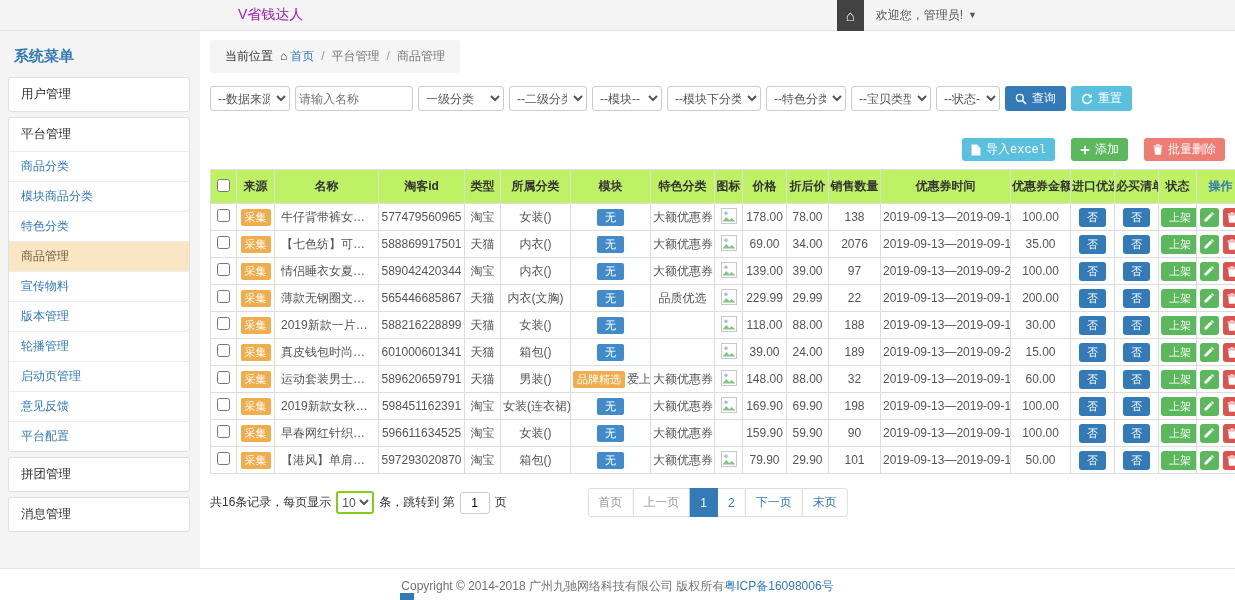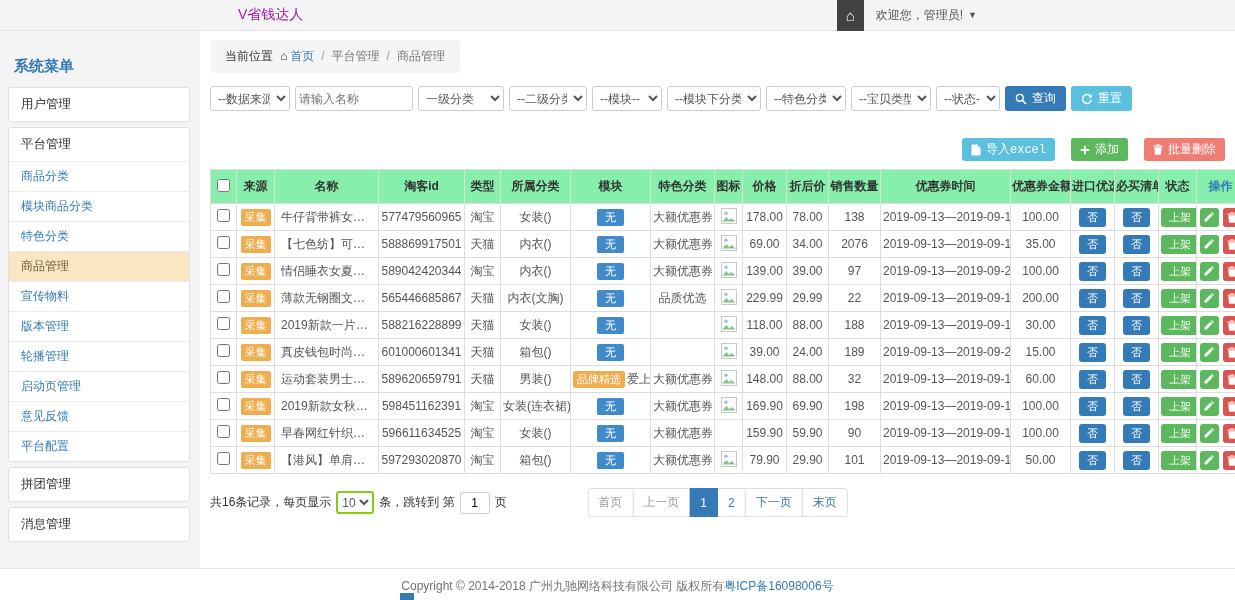--- a/index.html
+++ b/index.html
@@ -9,21 +9,21 @@
   
   .topbar{position:absolute;top:0;left:0;right:0;height:31px;background:#f4f4f4;border-bottom:1px solid #e3e3e3;display:flex;align-items:center}
   .brand{margin-left:238px;font-size:14px;color:#a21caf}
   .topbar-right{margin-left:auto;margin-right:246px;display:flex;align-items:center;height:100%}
   .home-btn{width:27px;height:31px;background:#424242;color:#fff;display:flex;align-items:center;justify-content:center;font-size:15px;cursor:pointer}
   .welcome{padding:0 12px;color:#555;display:flex;align-items:center;gap:5px;height:100%;cursor:pointer}
   .welcome .caret{font-size:9px;color:#555}
 
   
   .left-strip{position:absolute;left:0;top:31px;width:200px;height:537px;background:#f4f4f4}
-  .sidebar{position:absolute;left:8px;top:44px;width:182px;height:534px;overflow:hidden}
+  .sidebar{position:absolute;left:8px;top:34px;width:182px;height:534px;overflow:hidden}
   .sb-title{color:#337ab7;font-size:15px;font-weight:bold;padding:13px 6px 11px}
   .sb-panel{background:#fff;border:1px solid #e0e0e0;border-radius:3px;margin-bottom:5px;overflow:hidden}
   .sb-section{padding:8px 12px;font-size:12.5px;color:#333;cursor:pointer}
   .sb-sub{padding:6px 12px;font-size:12px;color:#337ab7;border-top:1px solid #ececec;cursor:pointer;background:#fff}
   .sb-sub.active{background:#fbe6c3;color:#6a5b41}
 
   
   .main{position:absolute;left:210px;top:40px;width:1015px}
   .breadcrumb{display:inline-block;background:#f5f5f5;border-radius:4px;padding:8px 15px;color:#777}
   .bc-prefix{color:#333}
@@ -39,21 +39,21 @@
   .btn-search{background:#337ab7}
   .btn-reset{background:#5bc0de}
   .actions-row{margin-top:27px;display:flex;justify-content:flex-end;gap:16px}
   .btn-sm{height:23px;padding:0 9px}
   .btn-import{background:#5bc0de}
   .btn-add{background:#5cb85c}
   .btn-del{background:#ee7d74}
 
   table.grid{width:100%;border-collapse:collapse;table-layout:fixed;margin-top:8px}
   .grid th,.grid td{border:1px solid #ddd;text-align:center;vertical-align:middle;white-space:nowrap;overflow:hidden}
-  .grid th{font-weight:bold;padding:8px 1px;font-size:12px;color:#333;background:#86efac}
+  .grid th{font-weight:bold;padding:8px 1px;font-size:12px;color:#333;background:#bef264}
   .grid th.th-op{color:#337ab7}
   .grid td{padding:3px 2px;height:27px;font-size:12px;color:#555}
   .grid td.name{text-align:left;padding-left:6px;text-overflow:ellipsis}
   .badge{display:inline-block;color:#fff;border-radius:2px;font-size:11px;padding:3px 4px;line-height:1}
   .badge.orange{background:#f0ad4e}
   .badge.blue{background:#428bca;padding:3px 8px}
   .mod-text{margin-left:2px;color:#555}
   .pill-btn{display:inline-block;color:#fff;border-radius:3px;font-size:11px;padding:4px 8px;line-height:1;cursor:pointer;border:none;font-family:inherit}
   .pill-blue{background:#337ab7}
   .pill-green{background:#5cb85c}

